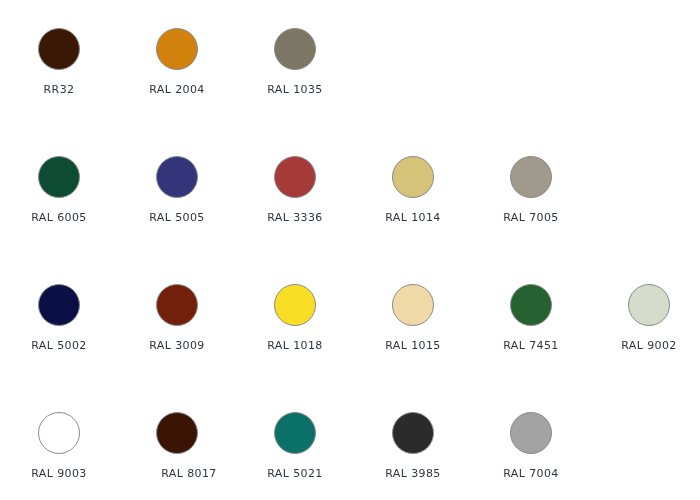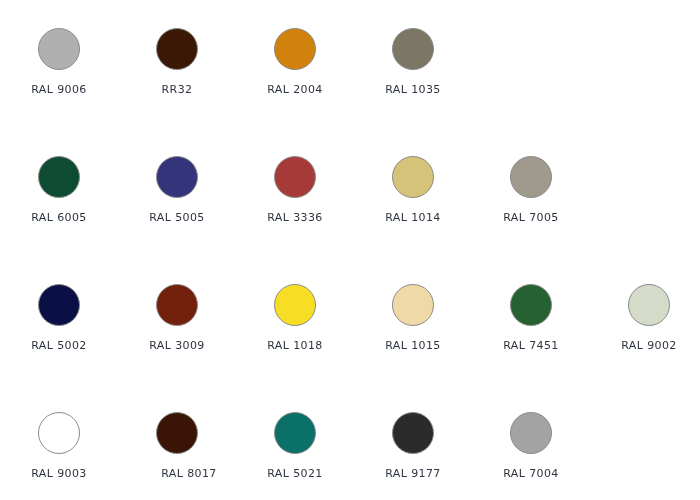--- a/index.html
+++ b/index.html
@@ -57,24 +57,20 @@
     white-space: nowrap;
     text-align: center;
     font-family: "DejaVu Sans", "Liberation Sans", sans-serif;
   }
 </style>
 </head>
 <body style="background: rgb(255, 255, 255);">
 
 <div id="palette-grid">
     <div class="swatch-row">
-      <div class="swatch-cell">
-        <div class="swatch-dot" style="background: rgb(176, 176, 176); border-color: rgb(140, 140, 140);"></div>
-        <div class="swatch-label" style="color: rgb(46, 52, 64);">RAL 9006</div>
-      </div>
       <div class="swatch-cell">
         <div class="swatch-dot" style="background: rgb(58, 24, 5); border-color: rgb(140, 140, 140);"></div>
         <div class="swatch-label" style="color: rgb(46, 52, 64);">RR32</div>
       </div>
       <div class="swatch-cell">
         <div class="swatch-dot" style="background: rgb(209, 130, 13); border-color: rgb(140, 140, 140);"></div>
         <div class="swatch-label" style="color: rgb(46, 52, 64);">RAL 2004</div>
       </div>
       <div class="swatch-cell">
         <div class="swatch-dot" style="background: rgb(123, 119, 100); border-color: rgb(140, 140, 140);"></div>
@@ -137,21 +133,21 @@
       <div class="swatch-cell">
         <div class="swatch-dot" style="background: rgb(58, 21, 5); border-color: rgb(140, 140, 140);"></div>
         <div class="swatch-label" style="color: rgb(46, 52, 64); margin-left: 24px;">RAL 8017</div>
       </div>
       <div class="swatch-cell">
         <div class="swatch-dot" style="background: rgb(10, 112, 104); border-color: rgb(140, 140, 140);"></div>
         <div class="swatch-label" style="color: rgb(46, 52, 64);">RAL 5021</div>
       </div>
       <div class="swatch-cell">
         <div class="swatch-dot" style="background: rgb(43, 43, 43); border-color: rgb(140, 140, 140);"></div>
-        <div class="swatch-label" style="color: rgb(46, 52, 64);">RAL 9177</div>
+        <div class="swatch-label" style="color: rgb(46, 52, 64);">RAL 3985</div>
       </div>
       <div class="swatch-cell">
         <div class="swatch-dot" style="background: rgb(163, 163, 163); border-color: rgb(140, 140, 140);"></div>
         <div class="swatch-label" style="color: rgb(46, 52, 64);">RAL 7004</div>
       </div>
       <div class="swatch-cell cell-empty"></div>
     </div>
   </div>
 
 </body></html>

